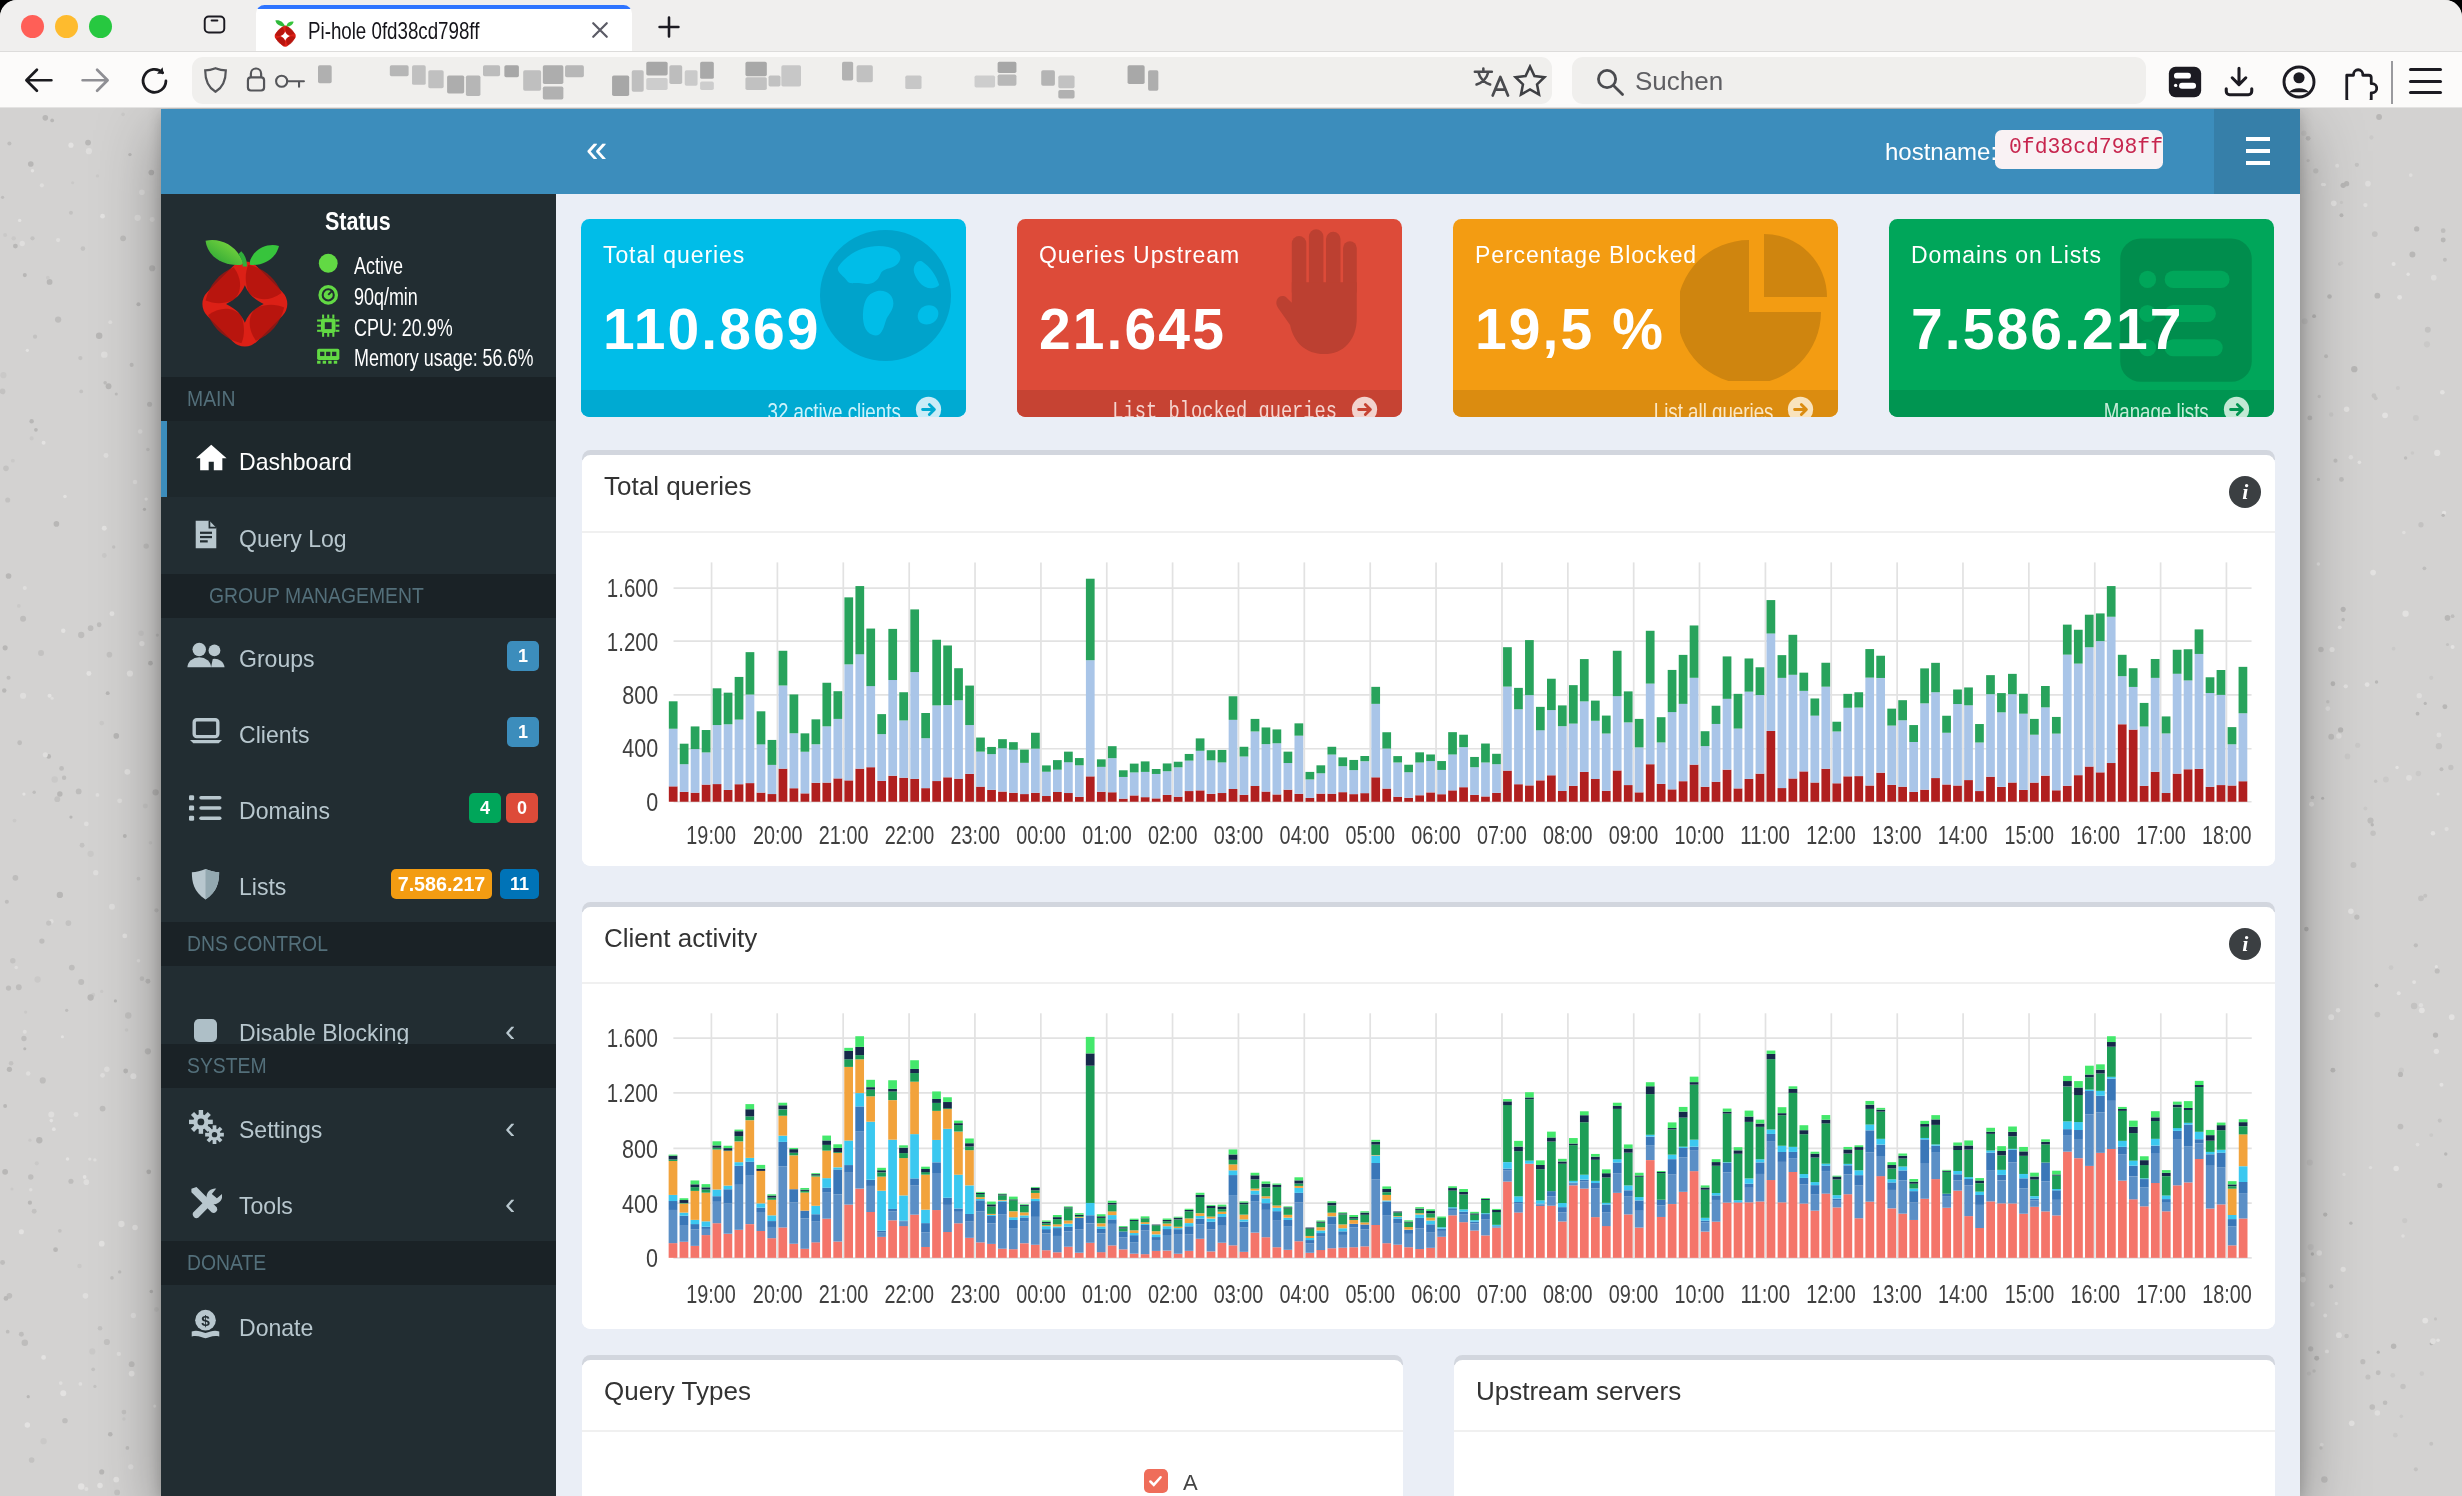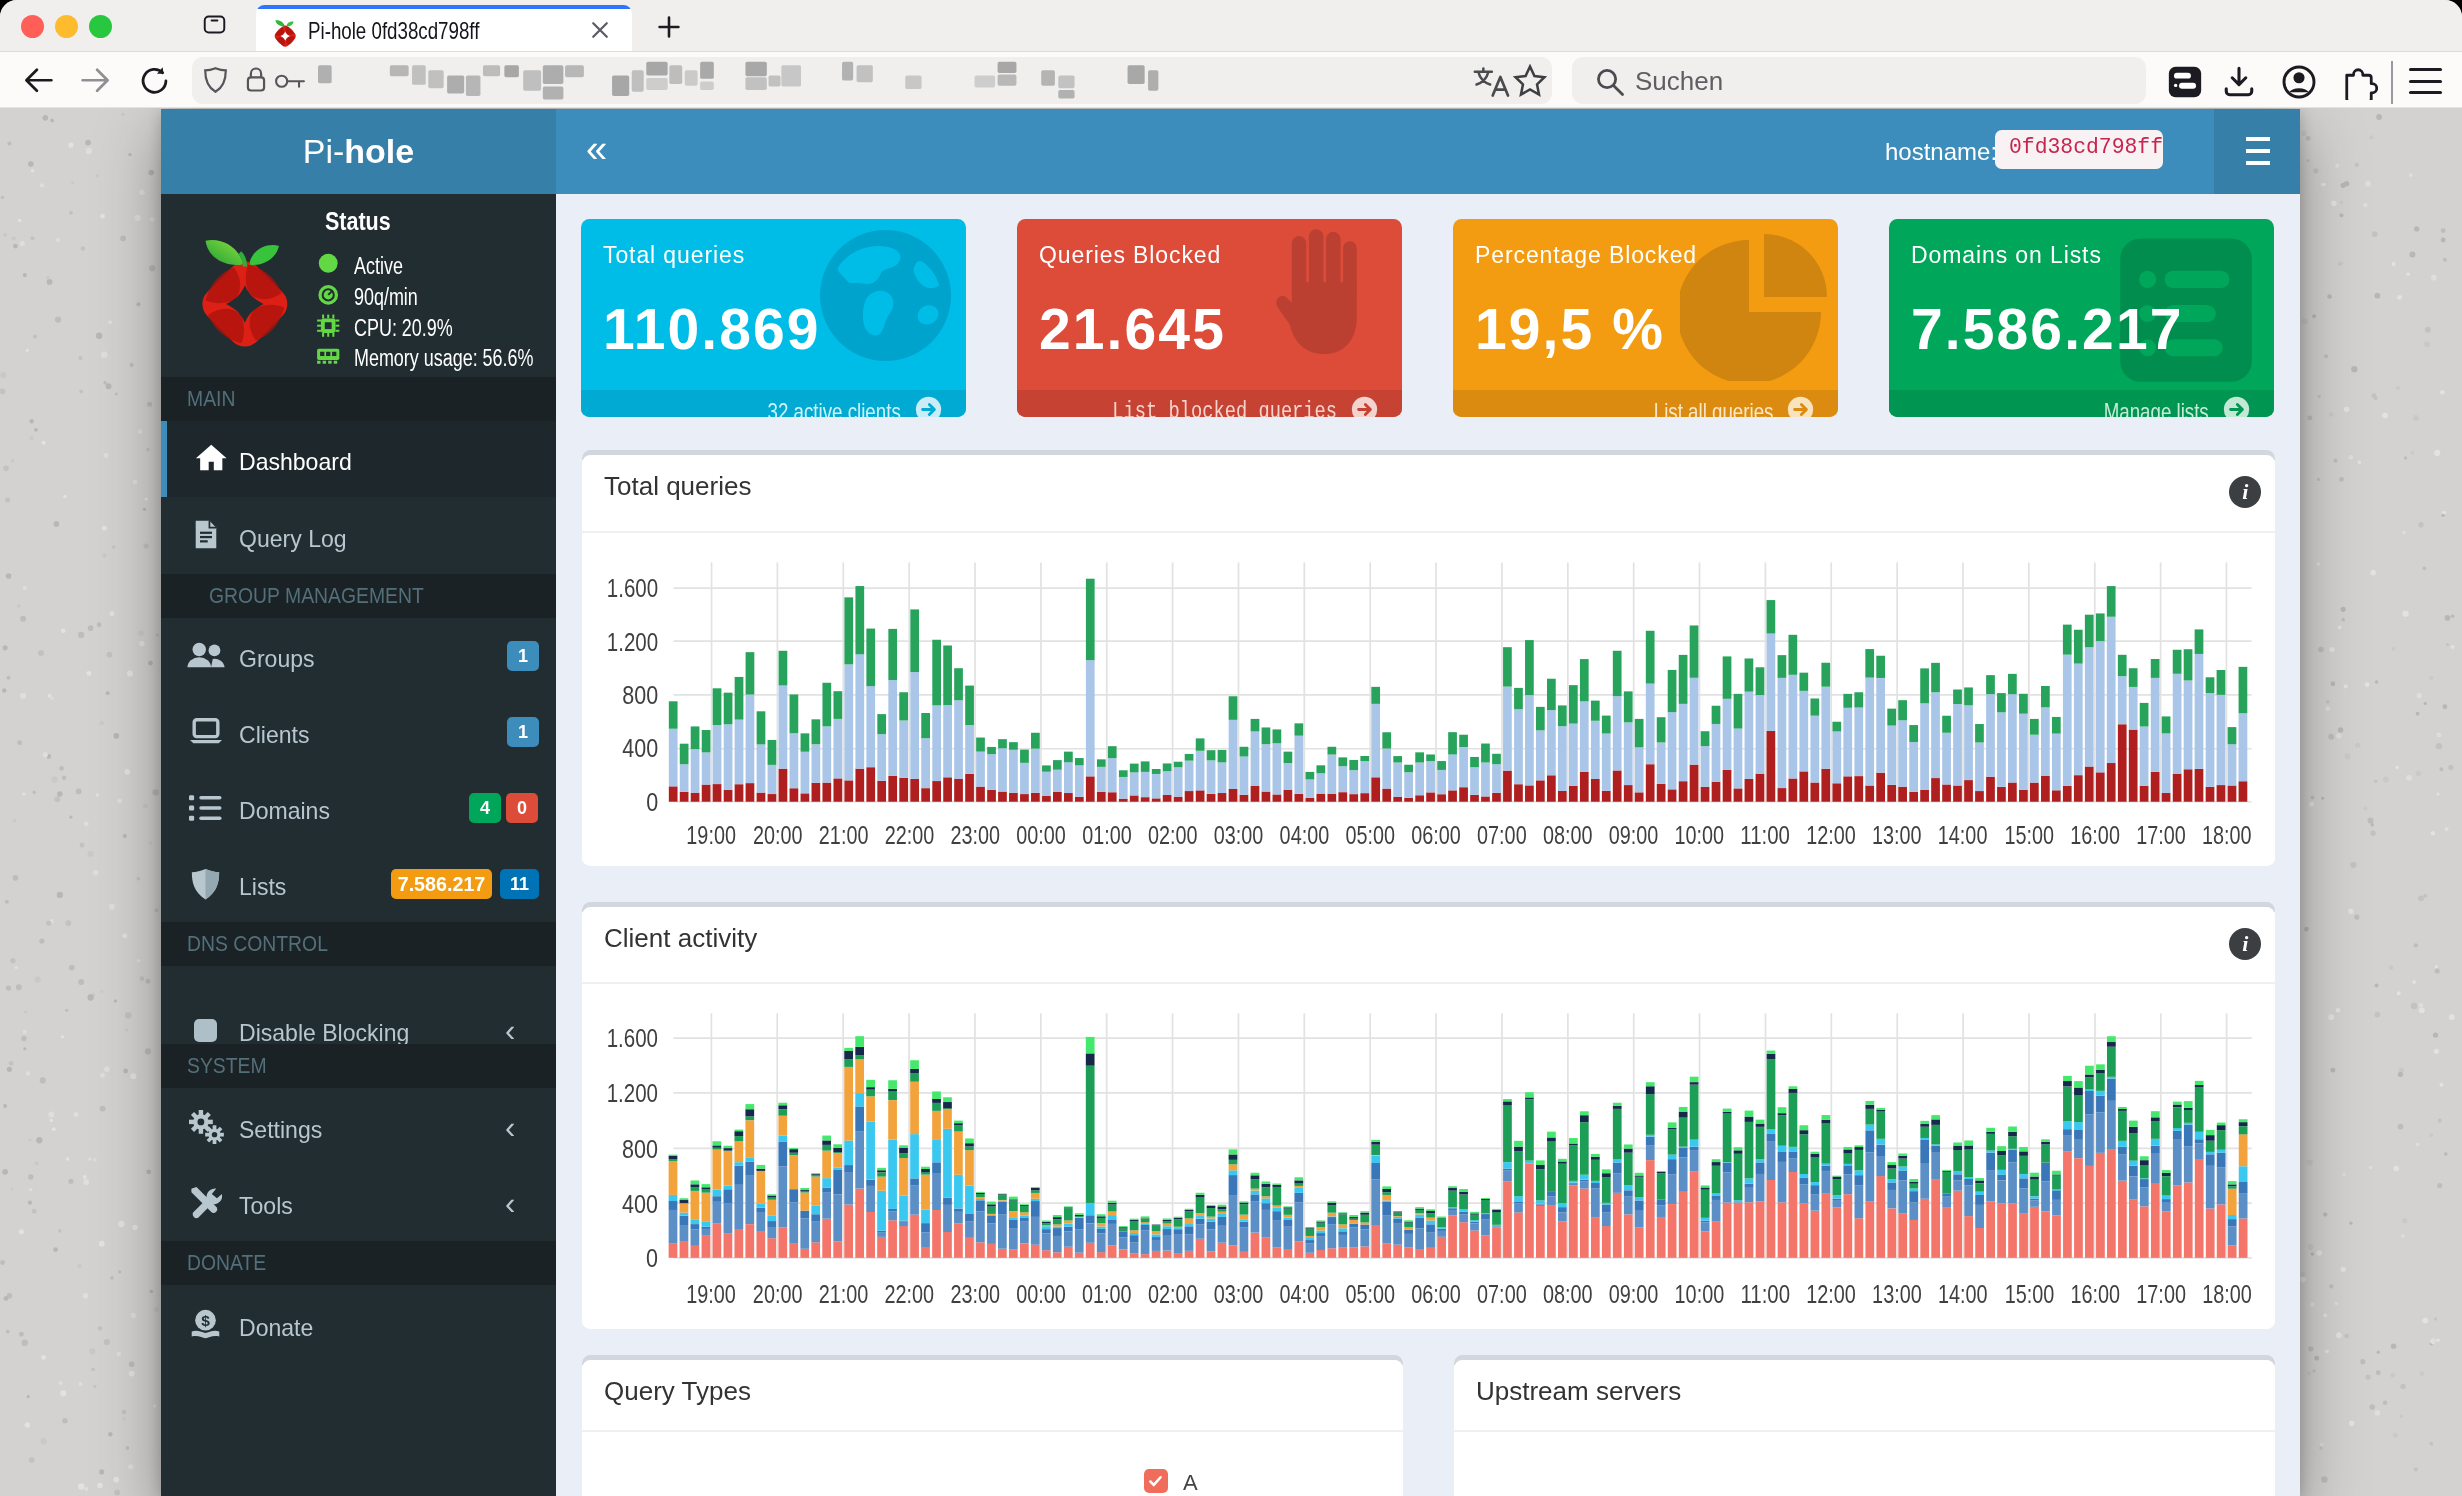--- a/index.html
+++ b/index.html
@@ -476,21 +476,20 @@
       <circle cx="19" cy="1131" r="2.1" fill="#dfdedd"></circle>
       <circle cx="152" cy="180" r="2.0" fill="#b8b7b6"></circle>
       <circle cx="2741" cy="1484" r="3.1" fill="#e3e2e1"></circle>
       <circle cx="2822" cy="297" r="3.5" fill="#b8b7b6"></circle>
       <circle cx="53" cy="882" r="3.0" fill="#dfdedd"></circle>
       <circle cx="25" cy="1560" r="2.9" fill="#bebdbc"></circle>
     </svg>
 
   <div class="appwin">
     <div class="navbar">
-      <div class="logo">Pi-<b>hole</b></div>
       <div class="abs" style="left:425px;top:20.5px;color:#fff;font-size:38px;">«</div>
       <div class="abs" style="left:1724px;top:31px;color:#fff;font-size:24px;">hostname:</div>
       <div class="abs" style="left:1834px;top:21.4px;width:168px;height:39px;background:#f9f2f4;border-radius:6.8px;"></div>
       <div class="abs" style="left:1848px;top:28px;color:#c7254e;font-size:21.4px;font-family:'Liberation Mono',monospace;">0fd38cd798ff</div>
       <div class="burgerbox">
         <div class="abs" style="left:32px;top:28px;width:24px;height:3.8px;background:#fff;"></div>
         <div class="abs" style="left:32px;top:40px;width:24px;height:3.8px;background:#fff;"></div>
         <div class="abs" style="left:32px;top:52px;width:24px;height:3.8px;background:#fff;"></div>
       </div>
     </div>
@@ -709,21 +708,21 @@
 <div class="card" style="left:461px;background:#dd4b39;">
   <svg class="abs" style="left:256px;top:10.3px" width="94" height="139" viewBox="0 0 110 162">
     <g fill="#bc4031">
       <rect x="22" y="8" width="17" height="74" rx="8.5"></rect>
       <rect x="42" y="0" width="17" height="80" rx="8.5"></rect>
       <rect x="62" y="3" width="17" height="78" rx="8.5"></rect>
       <rect x="82" y="14" width="16" height="66" rx="8"></rect>
       <path d="M22 62 L98 62 L98 104 C98 130 82 146 60 146 C38 146 24 132 20 112 L6 92 C0 84 8 74 16 80 L22 86 Z"></path>
     </g>
   </svg>
-  <div class="title">Queries Blocked</div>
+  <div class="title">Queries Upstream</div>
   <div class="num">21.645</div>
   <div class="foot" style="background:#c64333;color:#f5d4cf;font-family:Liberation Mono, monospace;">
     <span>List blocked queries</span>
     <svg class="goarrow" viewBox="0 0 32 32">
               <circle cx="16" cy="16" r="15" fill="#f2d3ce"></circle>
               <path d="M9 16 H22 M17 10 L23 16 L17 22" stroke="#c64333" stroke-width="3.4" fill="none" stroke-linecap="round" stroke-linejoin="round"></path>
             </svg>
   </div>
 </div>
 

